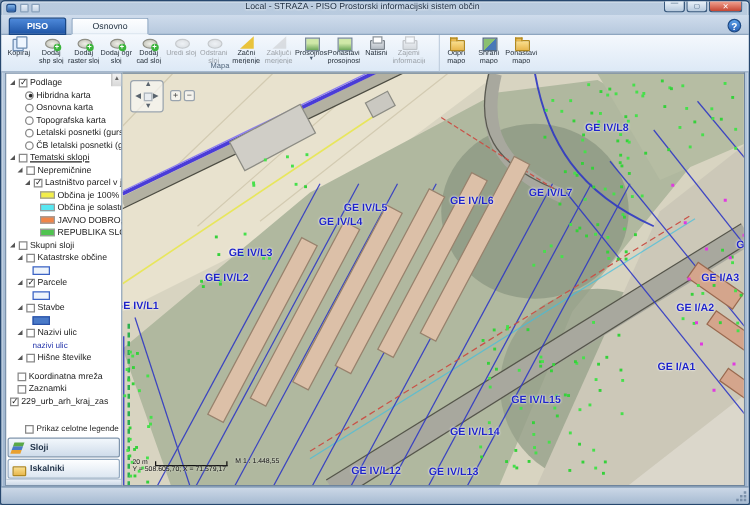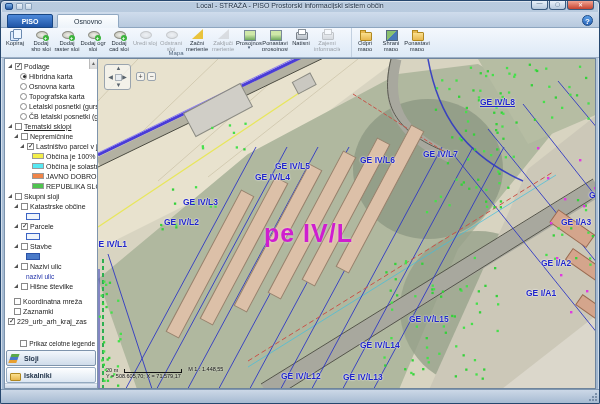--- a/index.html
+++ b/index.html
@@ -635,31 +635,30 @@
       </svg>
 
       <div id="mapLabels">
           <div class="maplabel" style="left: -6px; top: 180px;">GE IV/L1</div>
           <div class="maplabel" style="left: 38px; top: 158px; margin-left: 28px;">GE IV/L2</div>
           <div class="maplabel" style="left: 85px; top: 138px;">GE IV/L3</div>
           <div class="maplabel" style="left: 132px; top: 113px; margin-left: 25px;">GE IV/L4</div>
           <div class="maplabel" style="left: 177px; top: 102px;">GE IV/L5</div>
           <div class="maplabel" style="left: 262px; top: 96px;">GE IV/L6</div>
           <div class="maplabel" style="left: 325px; top: 90px;">GE IV/L7</div>
-          <div class="maplabel" style="left: 382px; top: 38px; text-decoration: underline;">GE IV/L8</div>
+          <div class="maplabel" style="left: 370px; top: 38px;">GE IV/L8</div>
           <div class="maplabel" style="left: 491px; top: 131px;">G</div>
           <div class="maplabel" style="left: 463px; top: 158px;">GE I/A3</div>
-          <div class="maplabel" style="left: 443px; top: 199px;">GE I/A2</div>
+          <div class="maplabel" style="left: 443px; top: 182px;">GE I/A2</div>
           <div class="maplabel" style="left: 428px; top: 229px;">GE I/A1</div>
           <div class="maplabel" style="left: 311px; top: 255px;">GE IV/L15</div>
           <div class="maplabel" style="left: 262px; top: 281px;">GE IV/L14</div>
           <div class="maplabel" style="left: 183px; top: 312px;">GE IV/L12</div>
           <div class="maplabel" style="left: 245px; top: 313px;">GE IV/L13</div>
         </div>
-      <div class="bignote" id="bigLabel" style="left: 166px; top: 160px;">pe IV/L</div>
 
       <div class="navpad">
         <span class="np-up">▲</span>
         <span class="np-dn">▼</span>
         <span class="np-lf">◀</span>
         <span class="np-rt">▶</span>
         <span class="np-c"></span>
       </div>
       <div class="zoomctl">
         <div class="zbtn">+</div>

